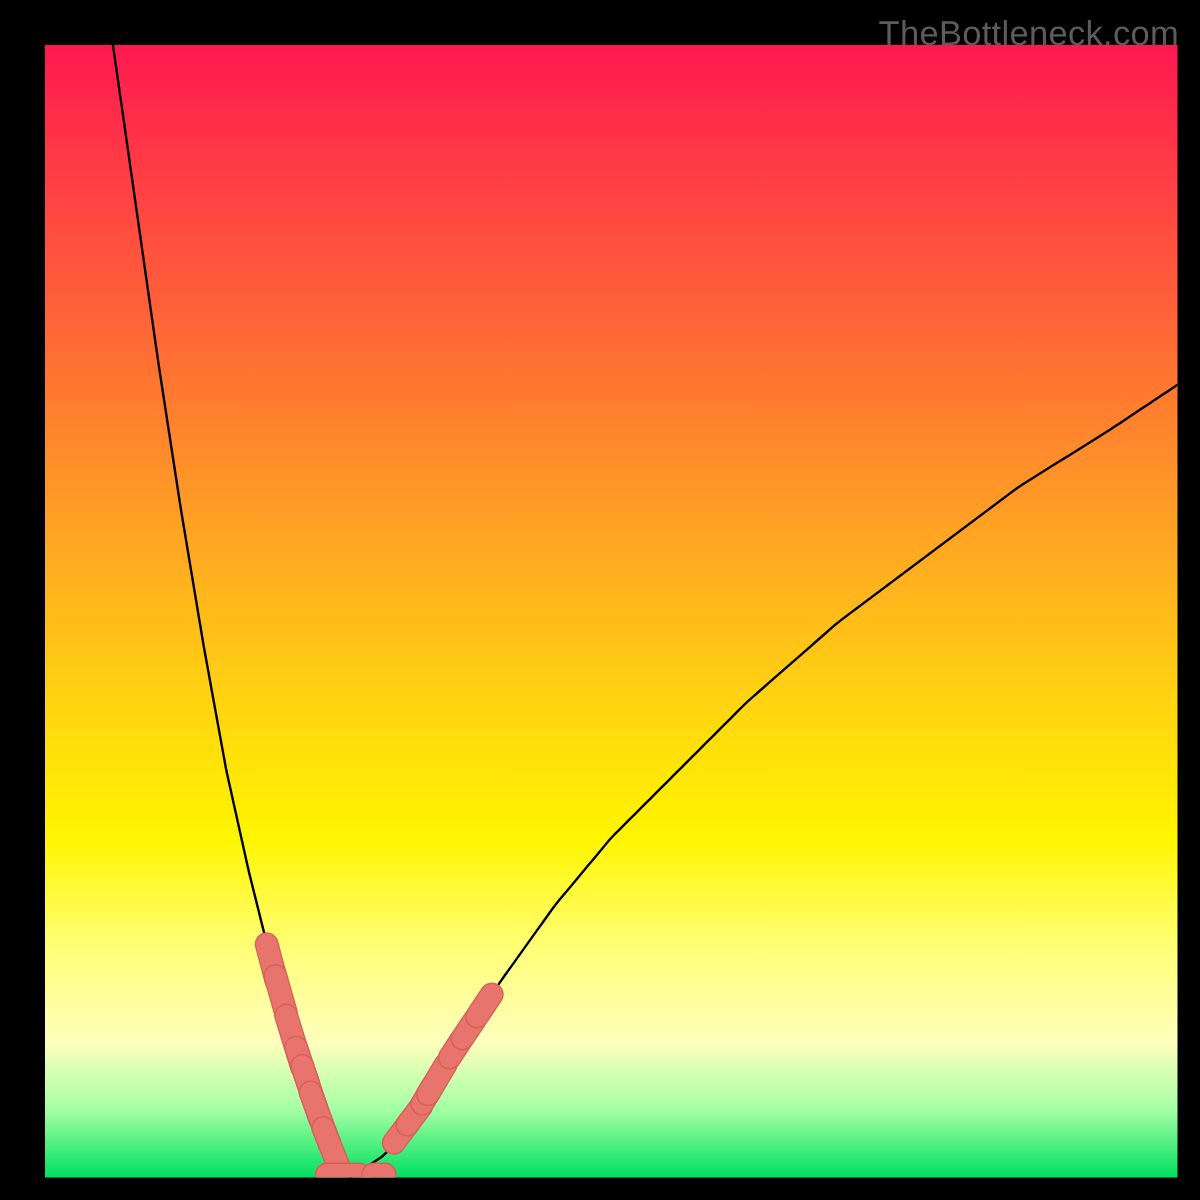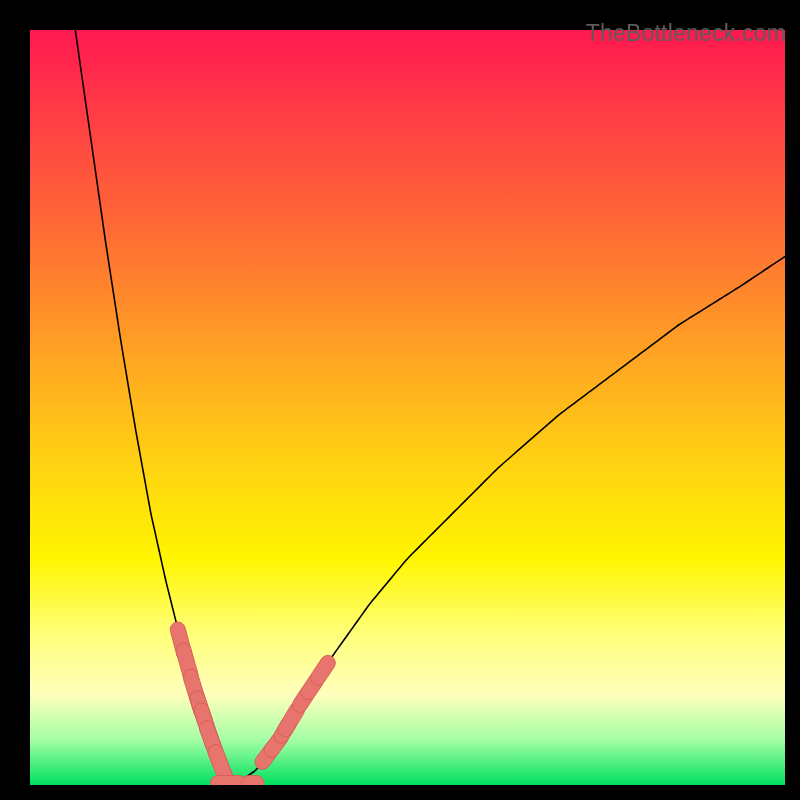--- a/index.html
+++ b/index.html
@@ -32,21 +32,21 @@
       #ffa722 44%,
       #ffd411 58%,
       #fff500 70%,
       #ffff7a 80%,
       #ffffbc 88%,
       #a4ffa4 94%,
       #00e060 100%);
   }
   .watermark {
     position: absolute;
-    top: 20px;
+    top: 9px;
     right: 14px;
     color: #5c5c5c;
     font-size: 23px;
     font-weight: 400;
     letter-spacing: 0.2px;
     user-select: none;
   }
   svg.curve {
     position: absolute;
     left: 0;

